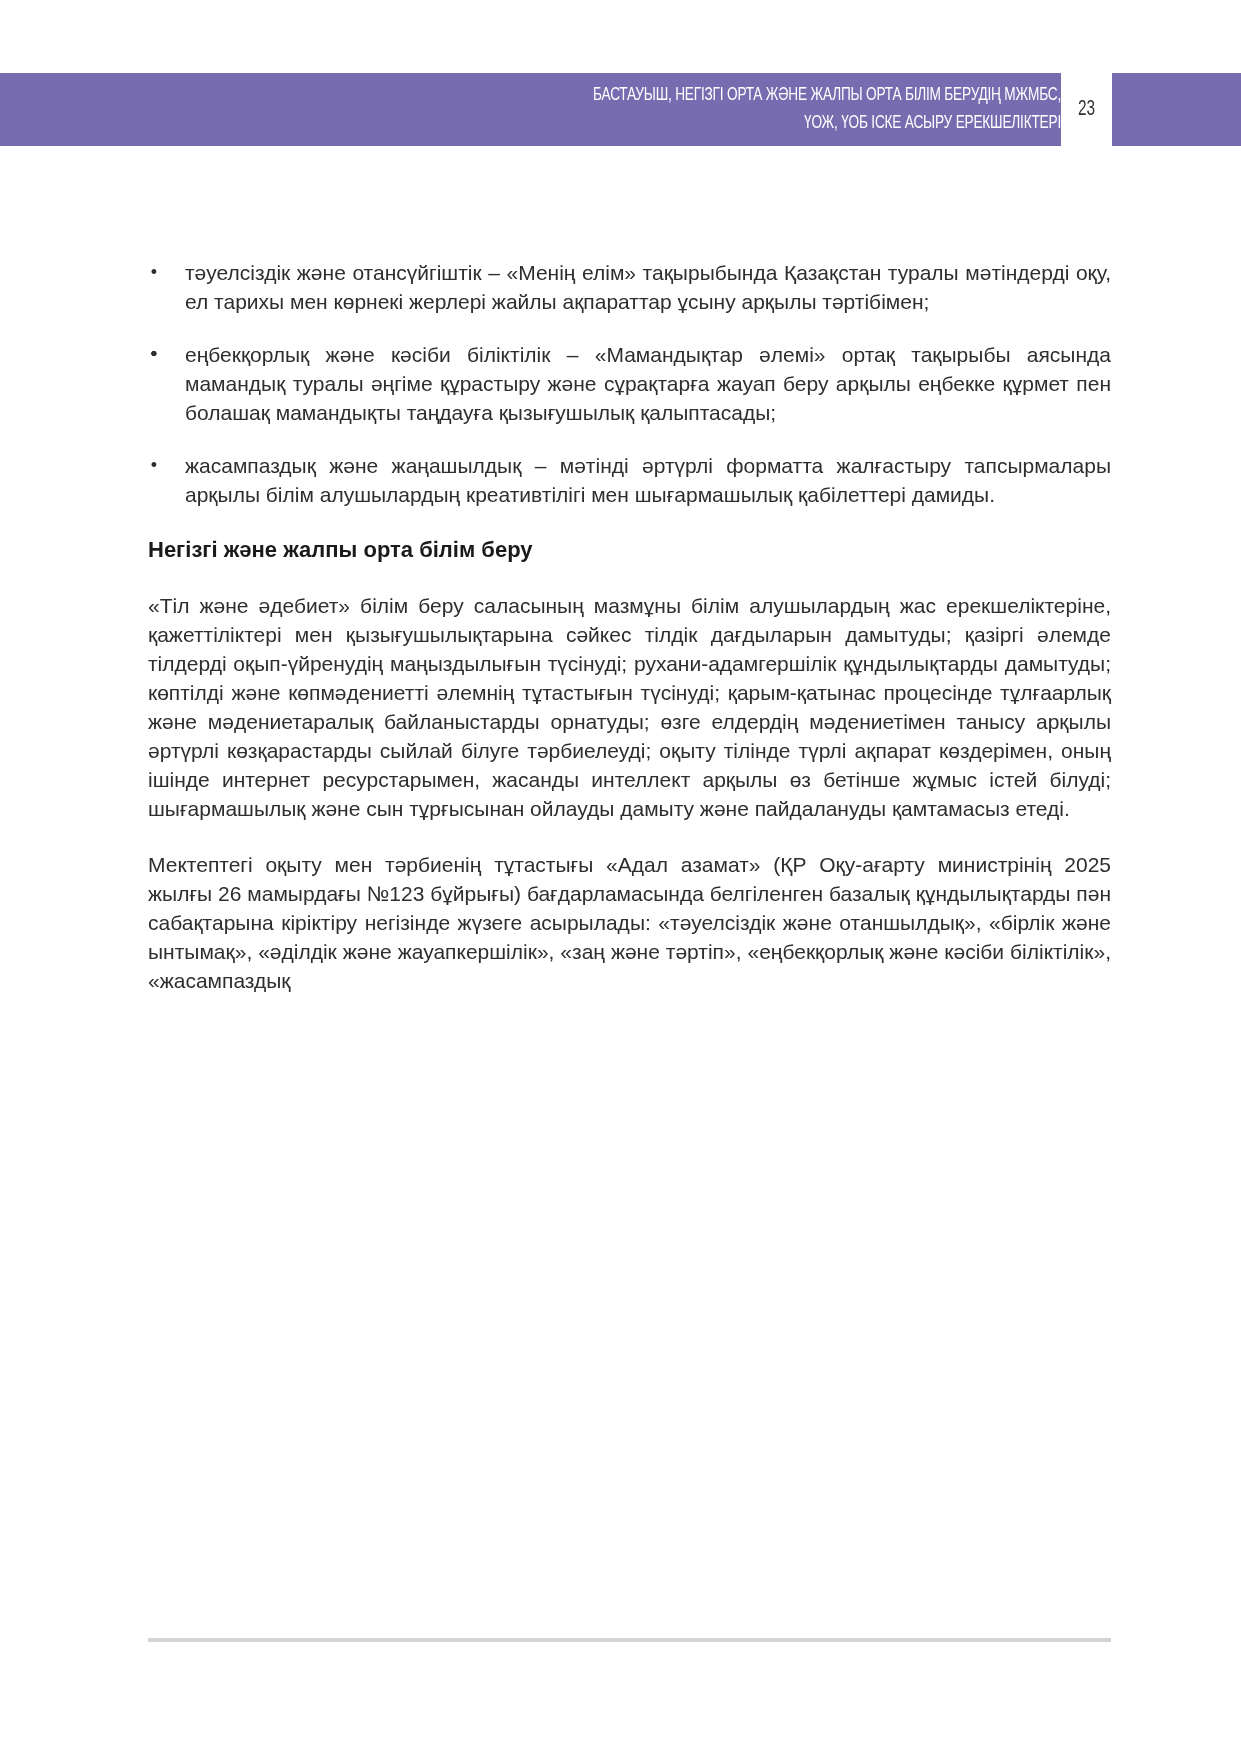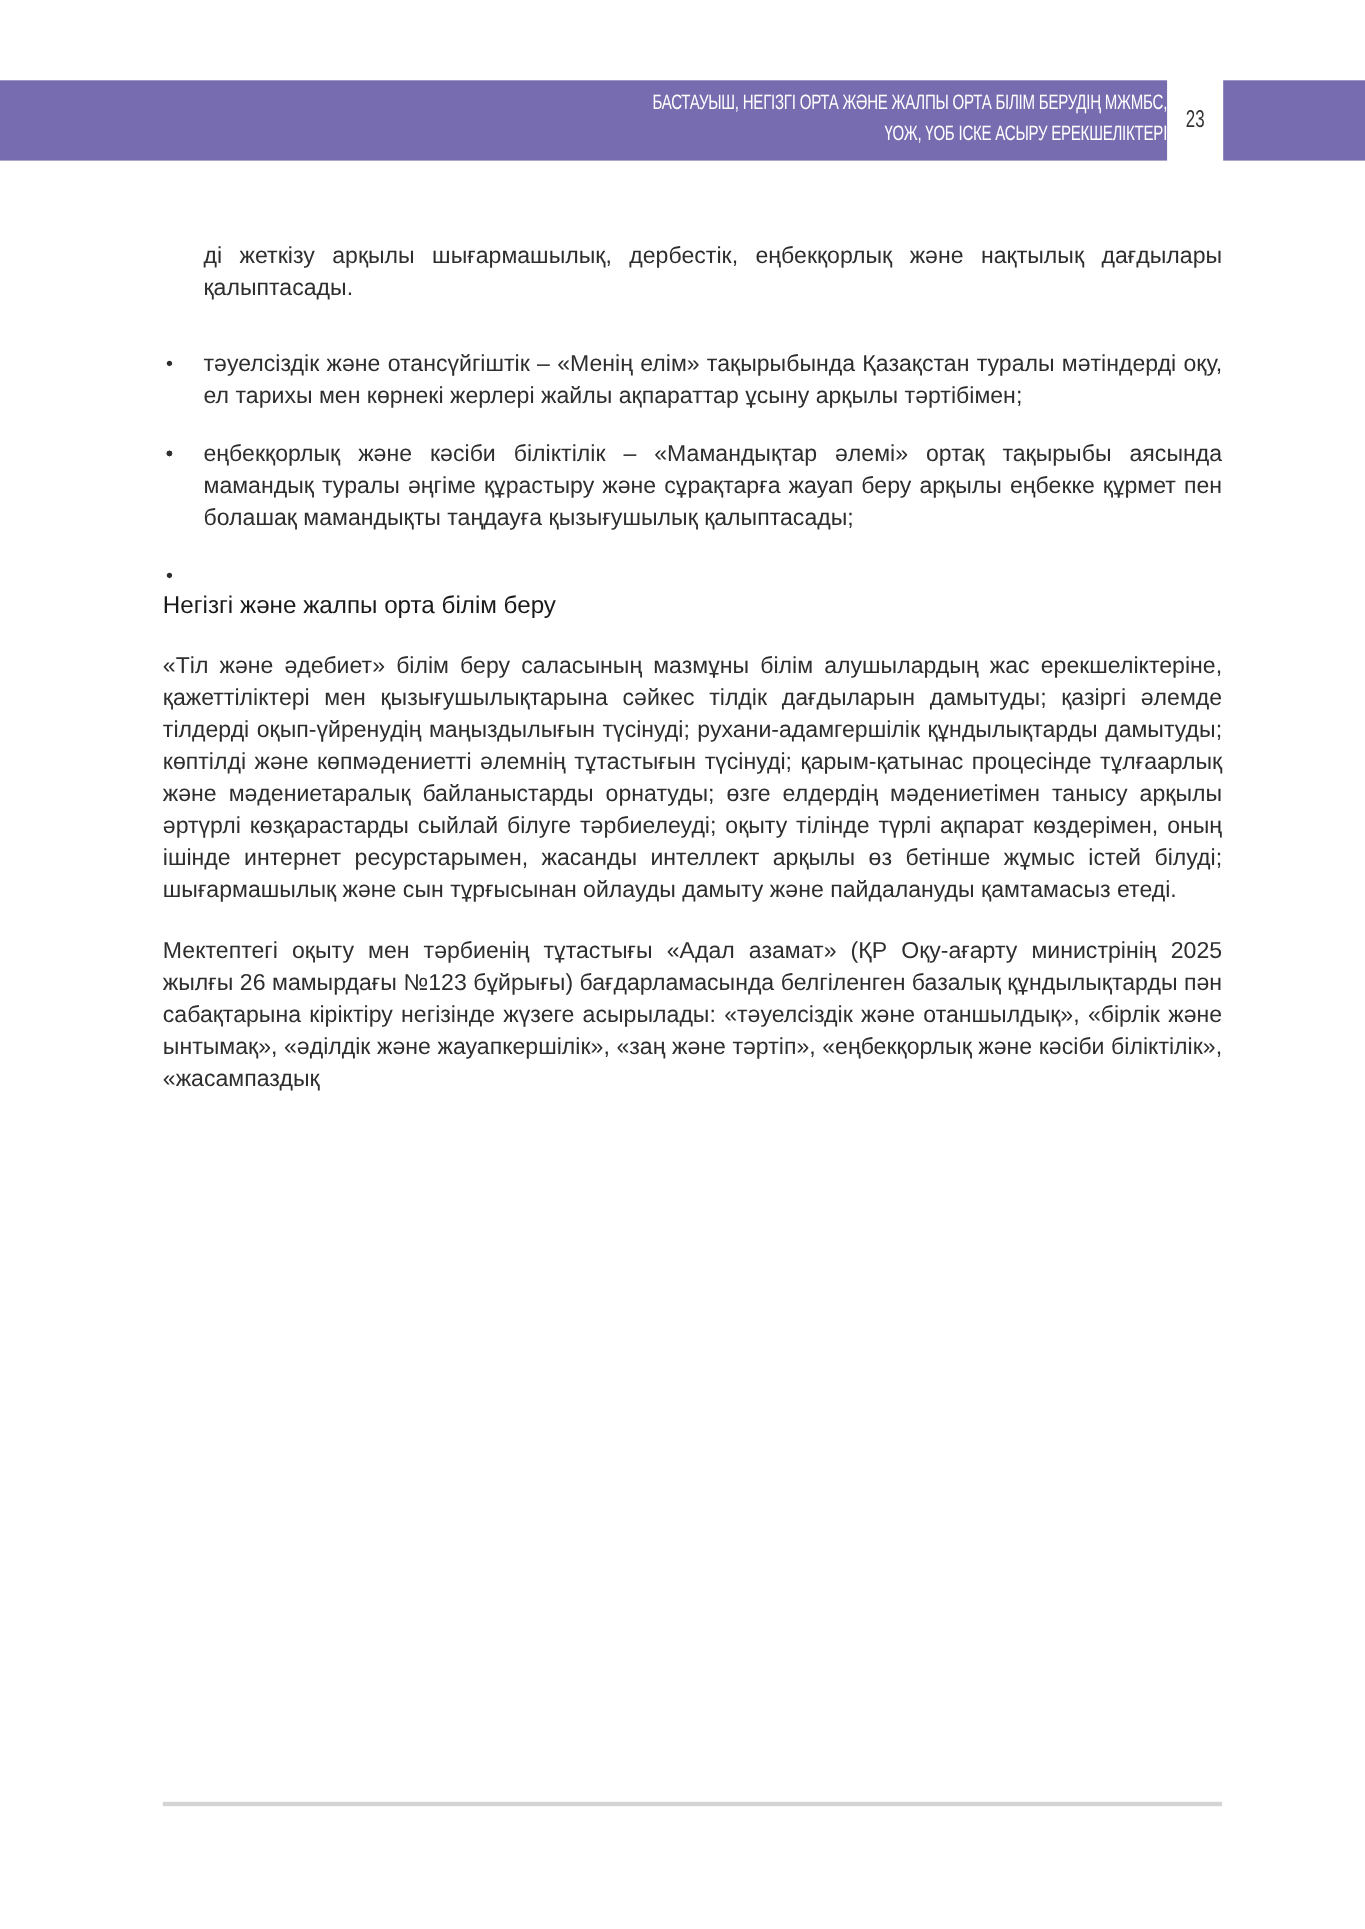--- a/index.html
+++ b/index.html
@@ -28,47 +28,46 @@
     font-size: 21px; line-height: 29px; color: #2e2e2e;
   }
   .p { text-align: justify; margin: 0; }
   .cont { padding-left: 37px; }
   .gap1 { height: 28px; }
   .gap2 { height: 27px; }
   ul.bullets { list-style: none; margin: 0; padding: 0; }
   ul.bullets li { position: relative; padding-left: 37px; text-align: justify; margin-bottom: 24px; }
   ul.bullets li:last-child { margin-bottom: 0; }
   .bullet-dot { position: absolute; left: 0; top: 0; width: 12px; text-align: center; font-size: 18px; }
-  .heading { font-weight: normal; font-size: 22px; line-height: 29px; color: #1a1a1a; margin: 0; }
+  .heading { font-weight: bold; font-size: 22px; line-height: 29px; color: #1a1a1a; margin: 0; }
   .footer-rule {
     position: absolute; left: 148px; top: 1638px; width: 963px; height: 4px; background: #d4d4d4;
   }
 </style>
 </head>
 <body>
 
 <div class="hdr-bar-left"></div>
 <div class="hdr-title">
   <div>БАСТАУЫШ, НЕГІЗГІ ОРТА ЖӘНЕ ЖАЛПЫ ОРТА БІЛІМ БЕРУДІҢ МЖМБС,</div>
   <div>ҮОЖ, ҮОБ ІСКЕ АСЫРУ ЕРЕКШЕЛІКТЕРІ</div>
 </div>
 <div class="page-num">23</div>
 <div class="hdr-bar-right"></div>
 
 <div class="content">
-  <p class="p cont">ді жеткізу арқылы шығармашылық, дербестік, еңбекқорлық және нақтылық дағдылары қалыптасады.</p>
   <div class="gap1"></div>
   <div style="height:12px"></div>
   <ul class="bullets">
     <li><span class="bullet-dot">•</span><span>тәуелсіздік және отансүйгіштік – «Менің елім» тақырыбында Қазақстан туралы мәтіндерді оқу, ел тарихы мен көрнекі жерлері жайлы ақпараттар ұсыну арқылы тәртібімен;</span></li>
     <li><span class="bullet-dot">•</span></li>
     <li><span class="bullet-dot">•</span></li>
     <li><span class="bullet-dot">•</span></li>
     <li><span class="bullet-dot">•</span><span>еңбекқорлық және кәсіби біліктілік – «Мамандықтар әлемі» ортақ тақырыбы аясында мамандық туралы әңгіме құрастыру және сұрақтарға жауап беру арқылы еңбекке құрмет пен болашақ мамандықты таңдауға қызығушылық қалыптасады;</span></li>
-    <li><span class="bullet-dot">•</span></li>
+    <li><span class="bullet-dot">•</span><span>жасампаздық және жаңашылдық – мәтінді әртүрлі форматта жалғастыру тапсырмалары арқылы білім алушылардың креативтілігі мен шығармашылық қабілеттері дамиды.</span></li>
   </ul>
   <div style="height:26px"></div>
   <h2 class="heading">Негізгі және жалпы орта білім беру</h2>
   <div class="gap2"></div>
   <p class="p">«Тіл және әдебиет» білім беру саласының мазмұны білім алушылардың жас ерекшеліктеріне, қажеттіліктері мен қызығушылықтарына сәйкес тілдік дағдыларын дамытуды; қазіргі әлемде тілдерді оқып-үйренудің маңыздылығын түсінуді; рухани-адамгершілік құндылықтарды дамытуды; көптілді және көпмәдениетті әлемнің тұтастығын түсінуді; қарым-қатынас процесінде тұлғаарлық және мәдениетаралық байланыстарды орнатуды; өзге елдердің мәдениетімен танысу арқылы әртүрлі көзқарастарды сыйлай білуге тәрбиелеуді; оқыту тілінде түрлі ақпарат көздерімен, оның ішінде интернет ресурстарымен, жасанды интеллект арқылы өз бетінше жұмыс істей білуді; шығармашылық және сын тұрғысынан ойлауды дамыту және пайдалануды қамтамасыз етеді.</p>
   <div class="gap2"></div>
   <p class="p">Мектептегі оқыту мен тәрбиенің тұтастығы «Адал азамат» (ҚР Оқу-ағарту министрінің 2025 жылғы 26 мамырдағы №123 бұйрығы) бағдарламасында белгіленген базалық құндылықтарды пән сабақтарына кіріктіру негізінде жүзеге асырылады: «тәуелсіздік және отаншылдық», «бірлік және ынтымақ», «әділдік және жауапкершілік», «заң және тәртіп», «еңбекқорлық және кәсіби біліктілік», «жасампаздық</p>
 </div>
 
 <div class="footer-rule"></div>

